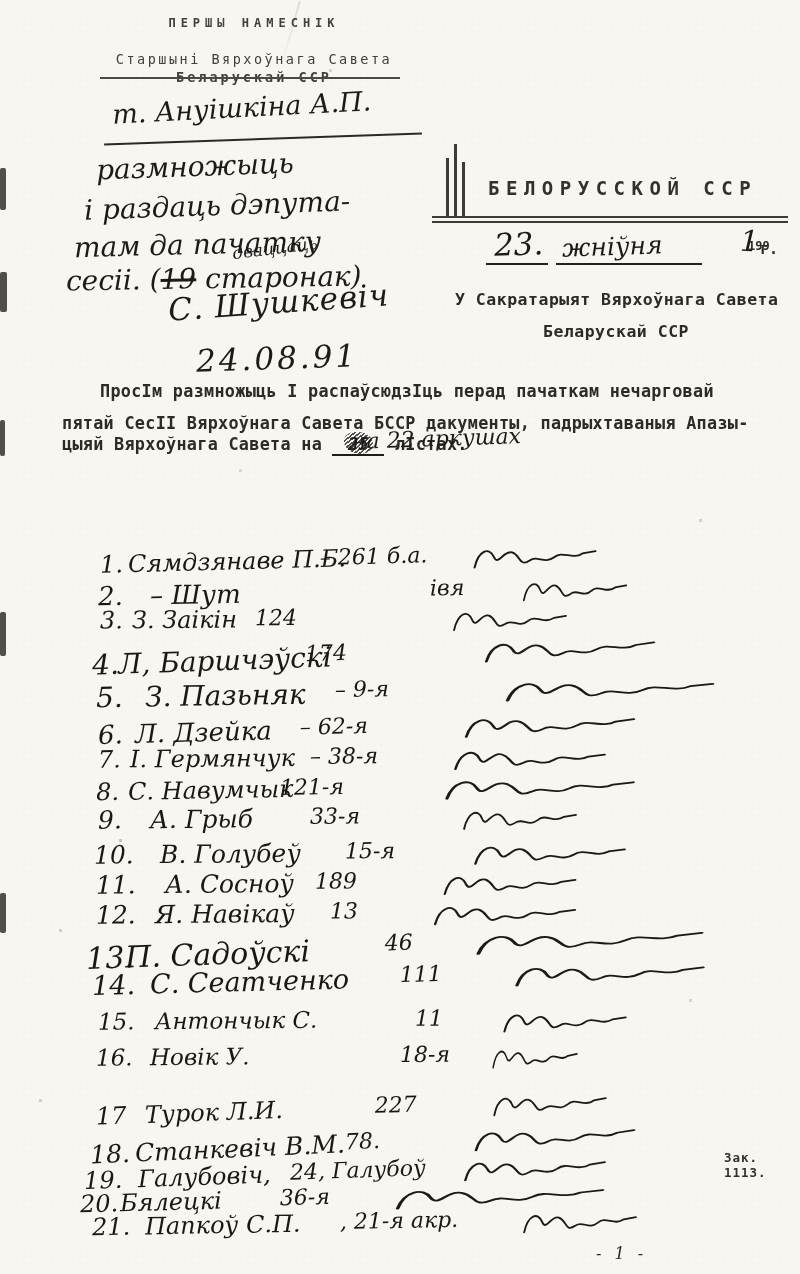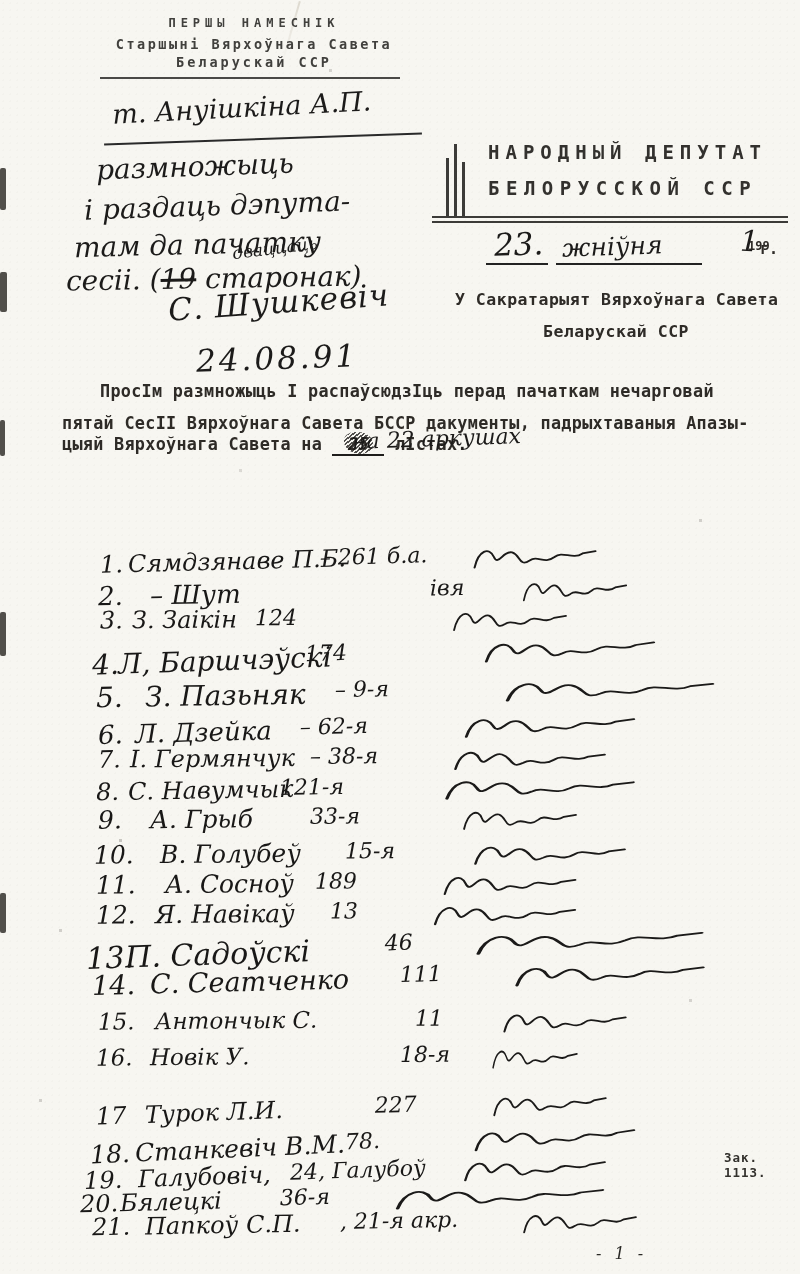--- a/index.html
+++ b/index.html
@@ -9,21 +9,21 @@
     background-image:radial-gradient(rgba(40,35,30,.02) 1px, transparent 1px);
     background-size:7px 7px;
     font-family:"DejaVu Sans Mono", monospace;
     color:#2a2724;
   }
   .abs{position:absolute;}
   
   .typed{font-family:"DejaVu Sans Mono", monospace;color:#2e2b27;font-weight:600;}
   .stamp-block{left:95px;top:16px;width:318px;text-align:center;color:#41403d;}
   .stamp-l1{font-size:12px;letter-spacing:5px;font-weight:700;}
-  .stamp-l2{font-size:13.5px;letter-spacing:2.5px;margin-top:6px;font-weight:700;}
+  .stamp-l2{font-size:13.5px;letter-spacing:2.5px;margin-top:21px;font-weight:400;}
   .stamp-l3{font-size:13.5px;letter-spacing:3px;margin-top:2px;font-weight:600;}
   .stamp-rule{left:100px;top:77px;width:300px;height:2px;background:#4a4946;}
   
   .hand{font-family:"DejaVu Serif", serif;font-style:italic;color:#1c1b1a;white-space:nowrap;}
   .note-addr{left:112px;top:92px;font-size:27px;transform:rotate(-3deg);}
   .note-addr-rule{left:104px;top:138px;width:318px;height:2px;background:#2a2a2a;transform:rotate(-2deg);}
   .note-l1{left:96px;top:150px;font-size:28px;transform:rotate(-2deg);}
   .note-l2{left:84px;top:189px;font-size:28px;transform:rotate(-2deg);}
   .note-l3{left:74px;top:228px;font-size:28px;transform:rotate(-1.5deg);}
   .note-l4{left:66px;top:262px;font-size:28px;transform:rotate(-1deg);}
@@ -99,21 +99,20 @@
   <div class="abs hand note-l2">і раздаць дэпута-</div>
   <div class="abs hand note-l3">там да пачатку</div>
   <div class="abs hand note-l4"><span>сесіі. (</span><span class="struck">19</span><span> старонак)</span></div>
   <div class="abs hand note-insert">дваццаць</div>
   <div class="abs hand note-sig">С. Шушкевіч</div>
   <div class="abs hand note-date">24.08.91</div>
 
   <div class="abs emblem-line" style="left:446px;top:158px;height:58px;"></div>
   <div class="abs emblem-line" style="left:454px;top:144px;height:72px;"></div>
   <div class="abs emblem-line" style="left:462px;top:162px;height:54px;"></div>
-  <div class="abs typed lh-l1">НАРОДНЫЙ ДЕПУТАТ</div>
   <div class="abs typed lh-l2">БЕЛОРУССКОЙ ССР</div>
   <div class="abs lh-rule" style="top:216px;"></div>
   <div class="abs lh-rule" style="top:221px;"></div>
   <div class="abs hand lh-day">23.</div>
   <div class="abs lh-day-rule"></div>
   <div class="abs lh-month-rule"></div>
   <div class="abs hand lh-month">жніўня</div>
   <div class="abs typed lh-year">199</div>
   <div class="abs hand lh-year-hand">1</div>
   <div class="abs typed lh-year-suffix">г.</div>

